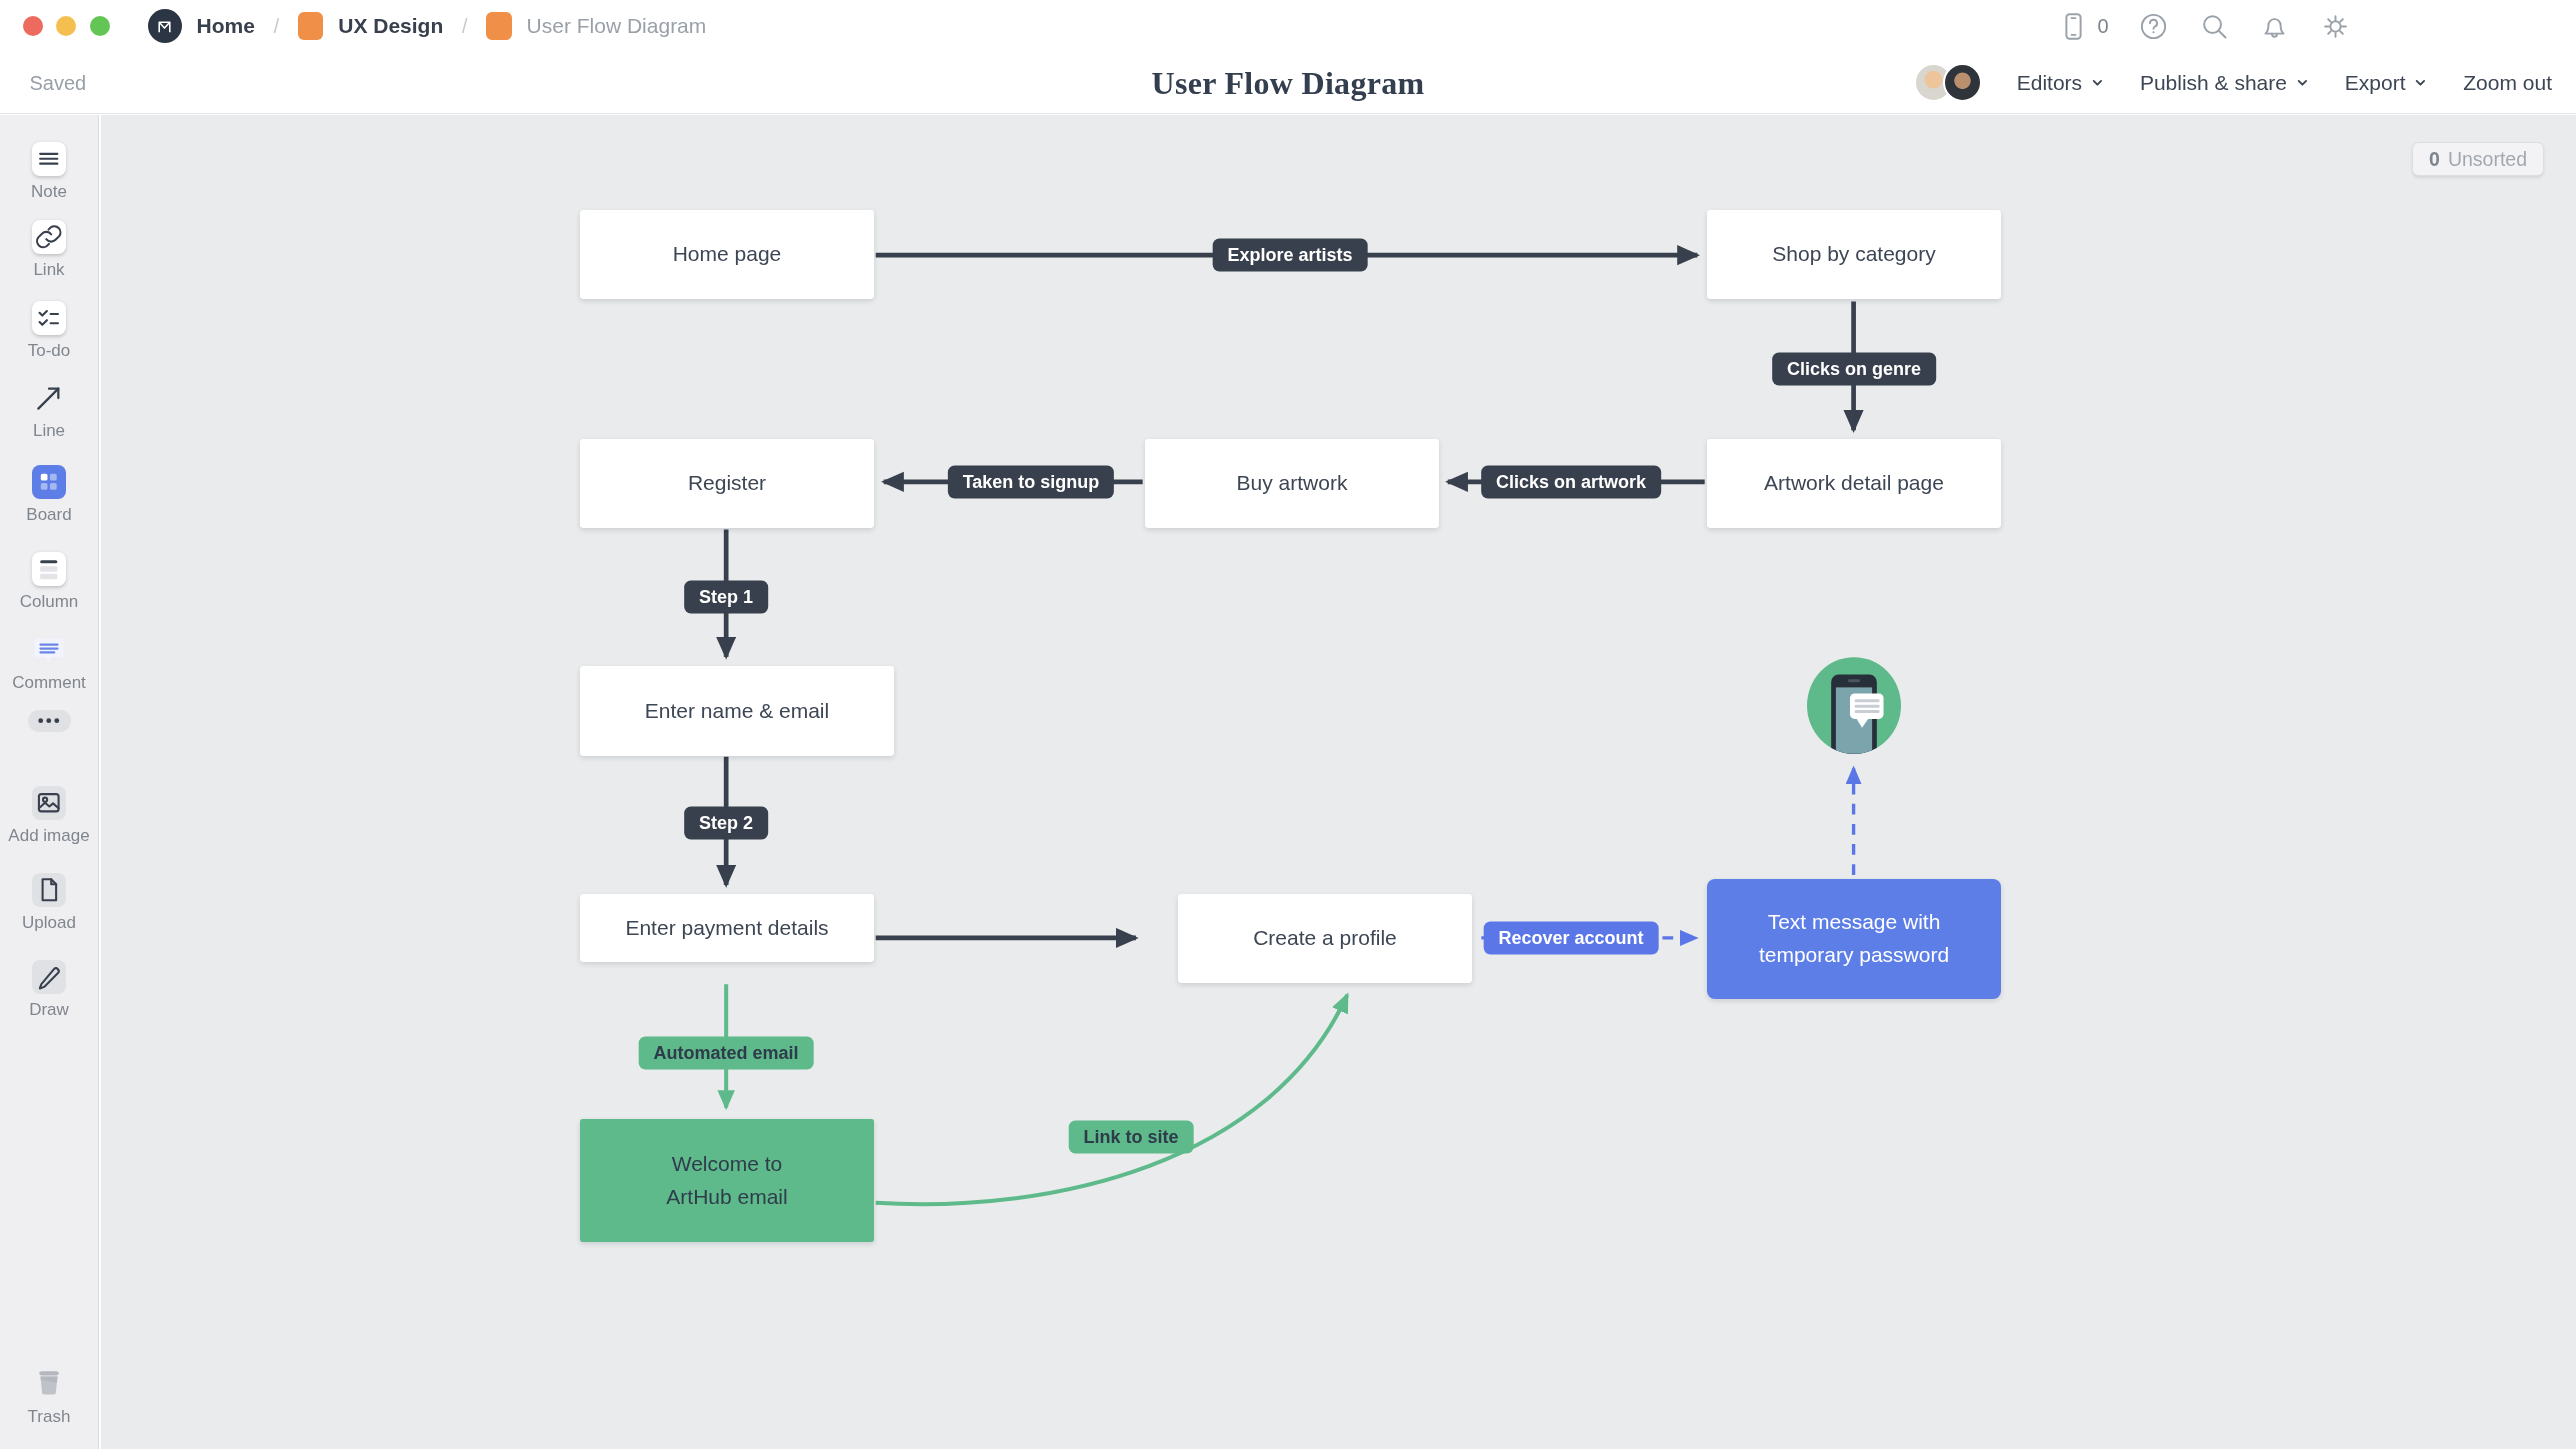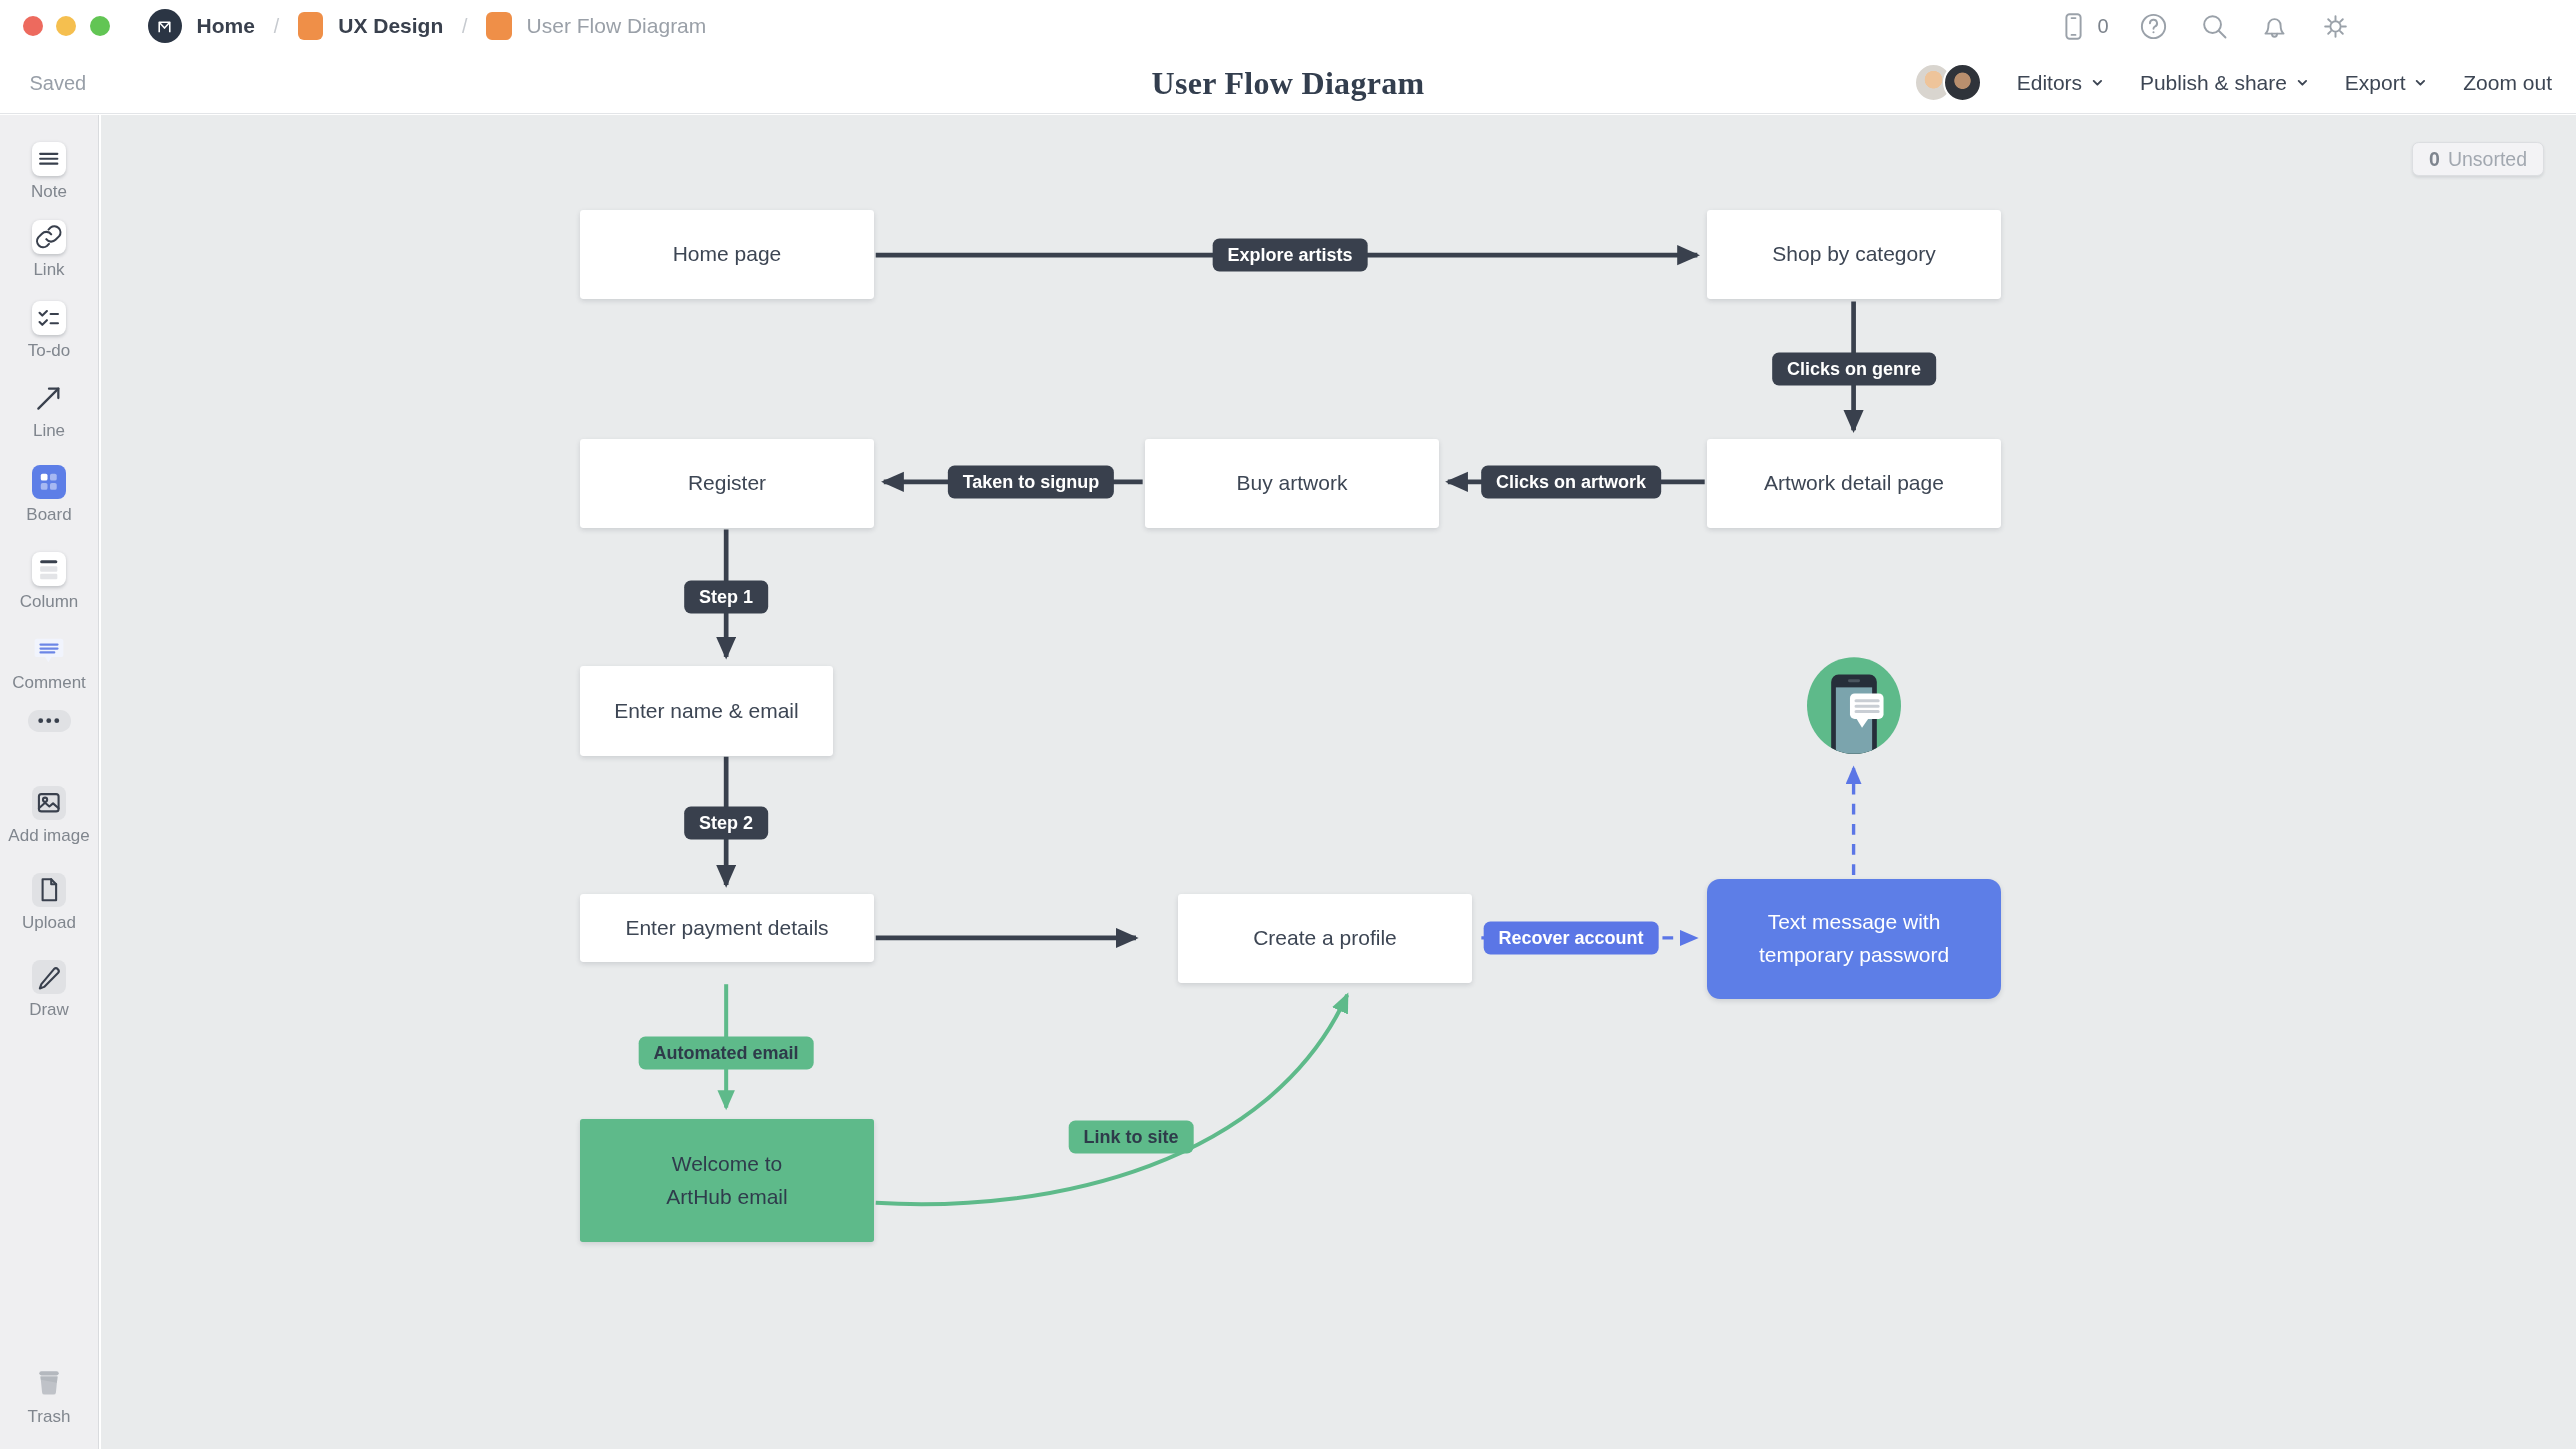--- a/index.html
+++ b/index.html
@@ -44,21 +44,21 @@
   .ticon.pill{width:43px;height:21.5px;border-radius:10.7px;background:#e0e1e4;}
   .ticon.plain{background:transparent;}
 
   
   .canvas{position:absolute;left:101px;top:115px;width:2475px;height:1334px;background:#e9ebec;overflow:hidden;}
   .edges{position:absolute;left:0;top:0;pointer-events:none;}
   .node{position:absolute;display:flex;align-items:center;justify-content:center;text-align:center;
     font-size:21px;color:#3d4654;white-space:pre-line;line-height:1.55;cursor:pointer;}
   .node.card{background:#fff;border-radius:3.4px;box-shadow:0 2px 5.4px rgba(40,50,60,.15);}
   .node.green{background:#5eba8a;border-radius:2.7px;color:#2f3c4c;box-shadow:0 2px 5.4px rgba(40,50,60,.15);}
-  .node.blue{background:#5d7ee7;border-radius:13px;color:#ffffff;box-shadow:0 2px 5.4px rgba(40,50,60,.15);}
+  .node.blue{background:#5d7ee7;border-radius:8px;color:#ffffff;box-shadow:0 2px 5.4px rgba(40,50,60,.15);}
   .node.badge-node{background:transparent;}
   .elabel{position:absolute;transform:translate(-50%,-50%);font-size:18px;font-weight:700;
     padding:6px 14.8px;border-radius:6.7px;white-space:nowrap;cursor:pointer;}
   .elabel.dark{background:#39404d;color:#fff;}
   .elabel.green{background:#5eba8a;color:#2e3b4a;}
   .elabel.blue{background:#5b76e6;color:#fff;text-align:center;}
   .unsorted{position:absolute;right:32px;top:27px;height:34px;display:flex;align-items:center;gap:8px;
     background:#f3f3f5;border:1.3px solid #dcdee1;border-radius:6.7px;padding:0 16px;font-size:19.5px;
     box-shadow:0 1.3px 2.7px rgba(40,50,60,.10);cursor:pointer;}
   .unsorted .n{font-weight:700;color:#7e858e;}
@@ -296,21 +296,21 @@
     </svg>
   <div class="unsorted">
     <span class="n">0</span>
     <span class="t">Unsorted</span>
   </div>
 <div class="node card" style="left: 479px; top: 95px; width: 294px; height: 89px;">Home page</div>
     <div class="node card" style="left: 1606px; top: 95px; width: 294px; height: 89px;">Shop by category</div>
     <div class="node card" style="left: 479px; top: 324px; width: 294px; height: 89px;">Register</div>
     <div class="node card" style="left: 1044px; top: 324px; width: 294px; height: 89px;">Buy artwork</div>
     <div class="node card" style="left: 1606px; top: 324px; width: 294px; height: 89px;">Artwork detail page</div>
-    <div class="node card" style="left: 479px; top: 551px; width: 253px; height: 90px;">Enter name &amp; email</div>
+    <div class="node card" style="left: 479px; top: 551px; width: 314px; height: 90px;">Enter name &amp; email</div>
     <div class="node card" style="left: 479px; top: 779px; width: 294px; height: 68px;">Enter payment details</div>
     <div class="node card" style="left: 1077px; top: 779px; width: 294px; height: 89px;">Create a profile</div>
     <div class="node blue" style="left: 1606px; top: 764px; width: 294px; height: 120px;">Text message with
 temporary password</div>
     <div class="node green" style="left: 479px; top: 1004px; width: 294px; height: 123px;">Welcome to
 ArtHub email</div>
     <div class="node badge-node" style="left: 1706px; top: 542px; width: 94px; height: 97px;"><svg width="94" height="97" viewBox="0 0 140 144">
         <defs>
           <clipPath id="pbclip">
             <ellipse cx="70" cy="72" rx="70" ry="72"></ellipse>

